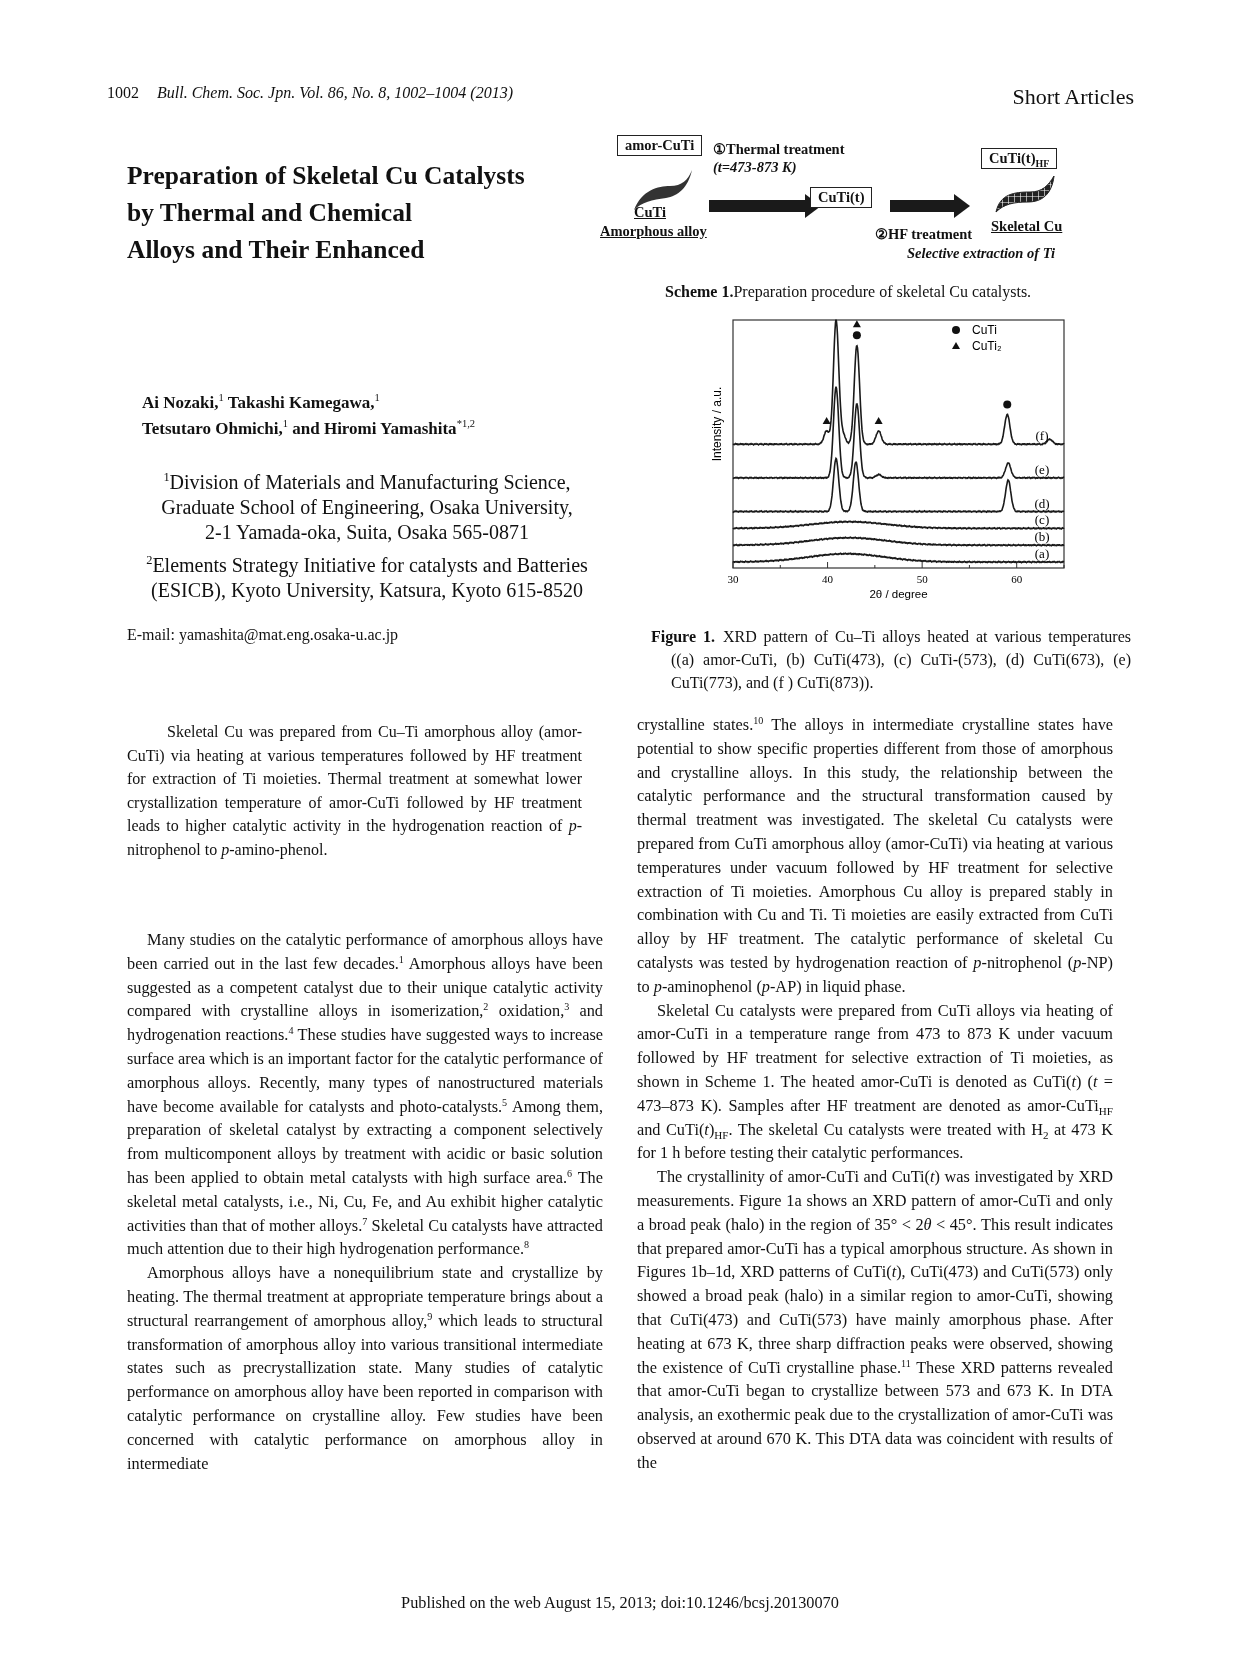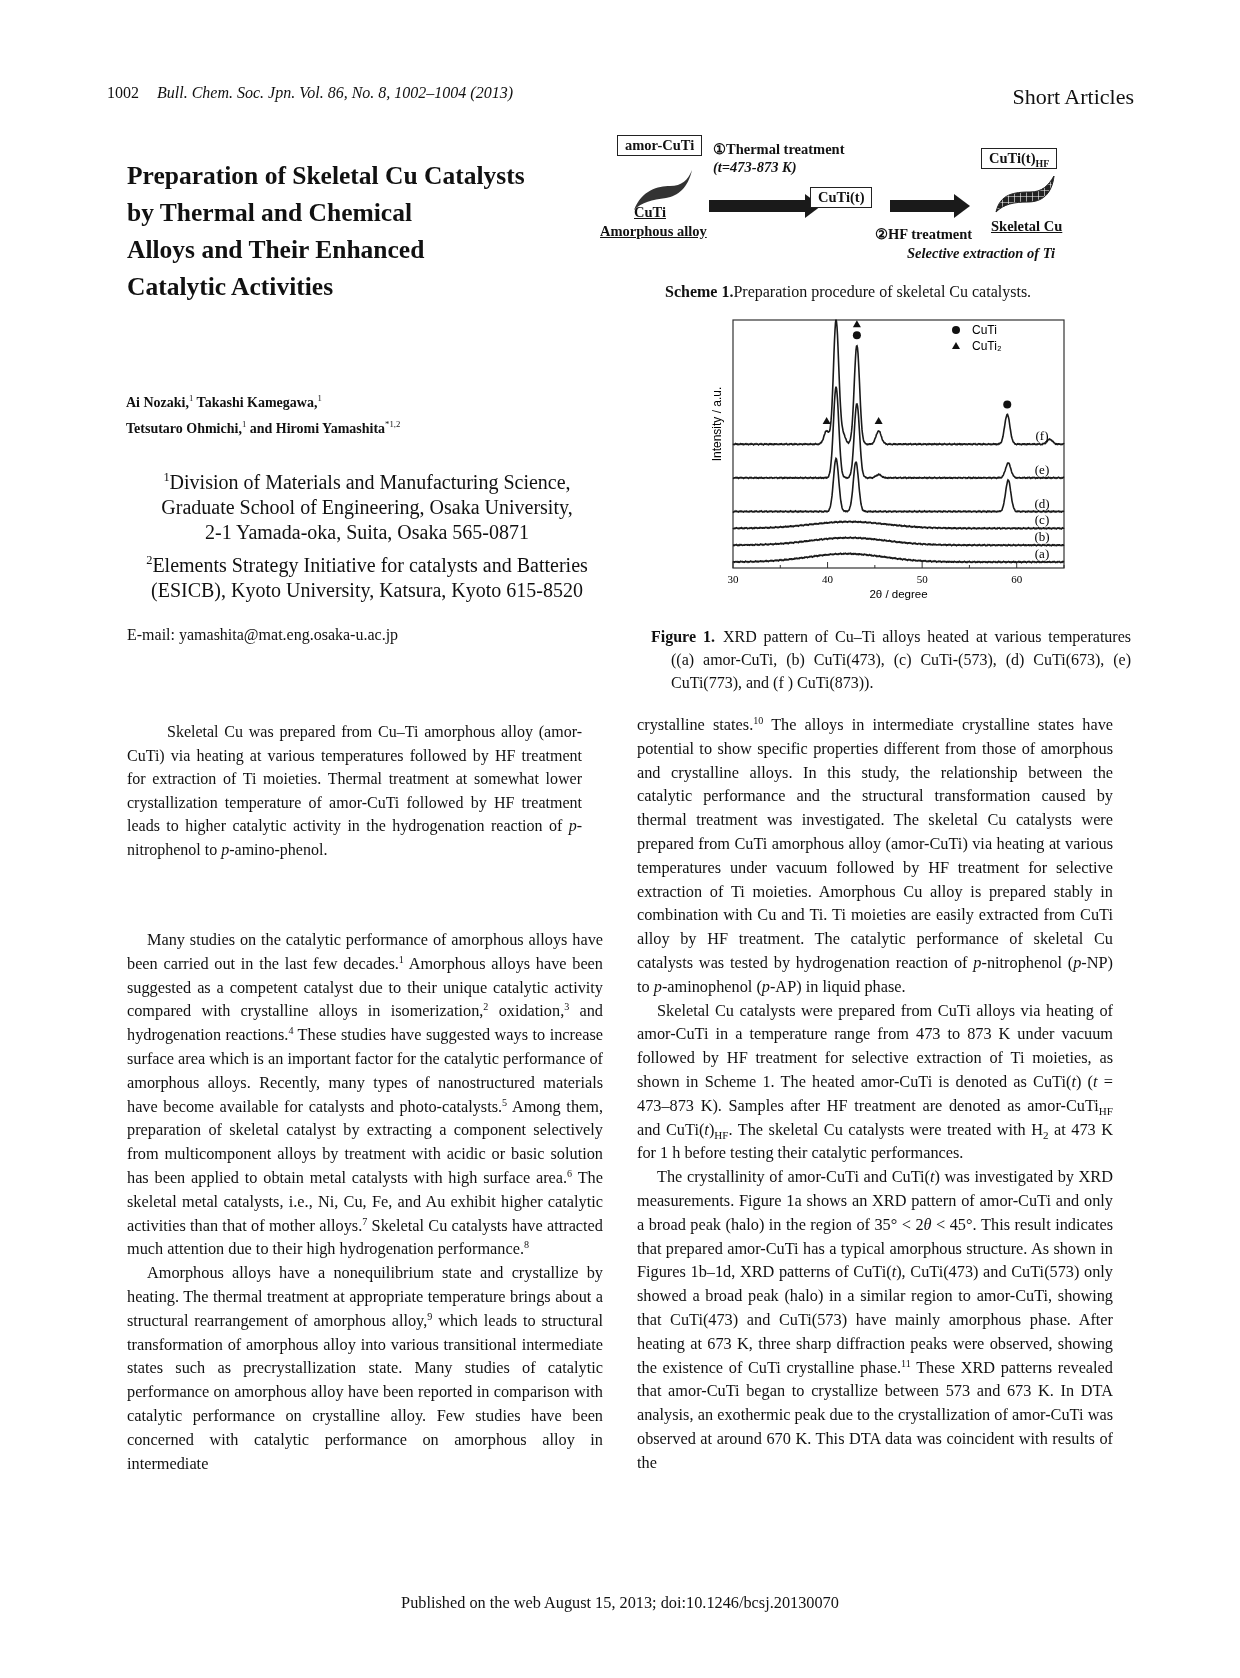--- a/index.html
+++ b/index.html
@@ -7,21 +7,21 @@
     width: 1240px; height: 1678px; position: relative; overflow: hidden;
     font-family: "Liberation Serif", "DejaVu Serif", serif; color: #111;
   }
   .abs { position: absolute; }
   .running-head-left { left: 107px; top: 84px; font-size: 16px; }
   .running-head-left .pg { margin-right: 14px; }
   .running-head-left .jr { font-style: italic; }
   .running-head-right { right: 106px; top: 84px; font-size: 22px; }
 
   .title { left: 127px; top: 157px; width: 480px; font-size: 25.5px; font-weight: bold; line-height: 37px; }
-  .authors { left: 126px; top: 390px; width: 480px; font-size: 14px; font-weight: bold; line-height: 26px; }
+  .authors { left: 142px; top: 390px; width: 480px; font-size: 17px; font-weight: bold; line-height: 26px; }
   sup { font-size: 0.62em; line-height: 0; vertical-align: super; font-weight: normal; }
   .authors sup { font-weight: normal; }
   sub { font-size: 0.68em; line-height: 0; vertical-align: sub; }
   .affil { left: 127px; width: 480px; font-size: 20px; line-height: 25px; text-align: center; }
   .affil1 { top: 470px; }
   .affil2 { top: 553px; }
   .received { left: 127px; top: 623px; font-size: 16px; line-height: 24px; width: 480px; }
 
   .abstract { left: 127px; top: 720px; width: 455px; font-size: 16px; line-height: 23.6px; text-align: justify; text-indent: 40px; }
 
@@ -58,21 +58,20 @@
 <div class="abs running-head-left">
   <span class="pg">1002</span>
   <span class="jr">Bull. Chem. Soc. Jpn. Vol. 86, No. 8, 1002–1004 (2013)</span>
 </div>
 <div class="abs running-head-right">Short Articles</div>
 
 <div class="abs title">
   <div>Preparation of Skeletal Cu Catalysts</div>
   <div>by Thermal and Chemical</div>
   <div>Alloys and Their Enhanced</div>
-  <div>Catalytic Activities</div>
 </div>
 
 <div class="abs authors">
   <div>
     <span>Ai Nozaki,</span><sup>1</sup>
     <span>Takashi Kamegawa,</span><sup>1</sup>
   </div>
   <div>
     <span>Tetsutaro Ohmichi,</span><sup>1</sup>
     <span>and Hiromi Yamashita</span><sup>*1,2</sup>

